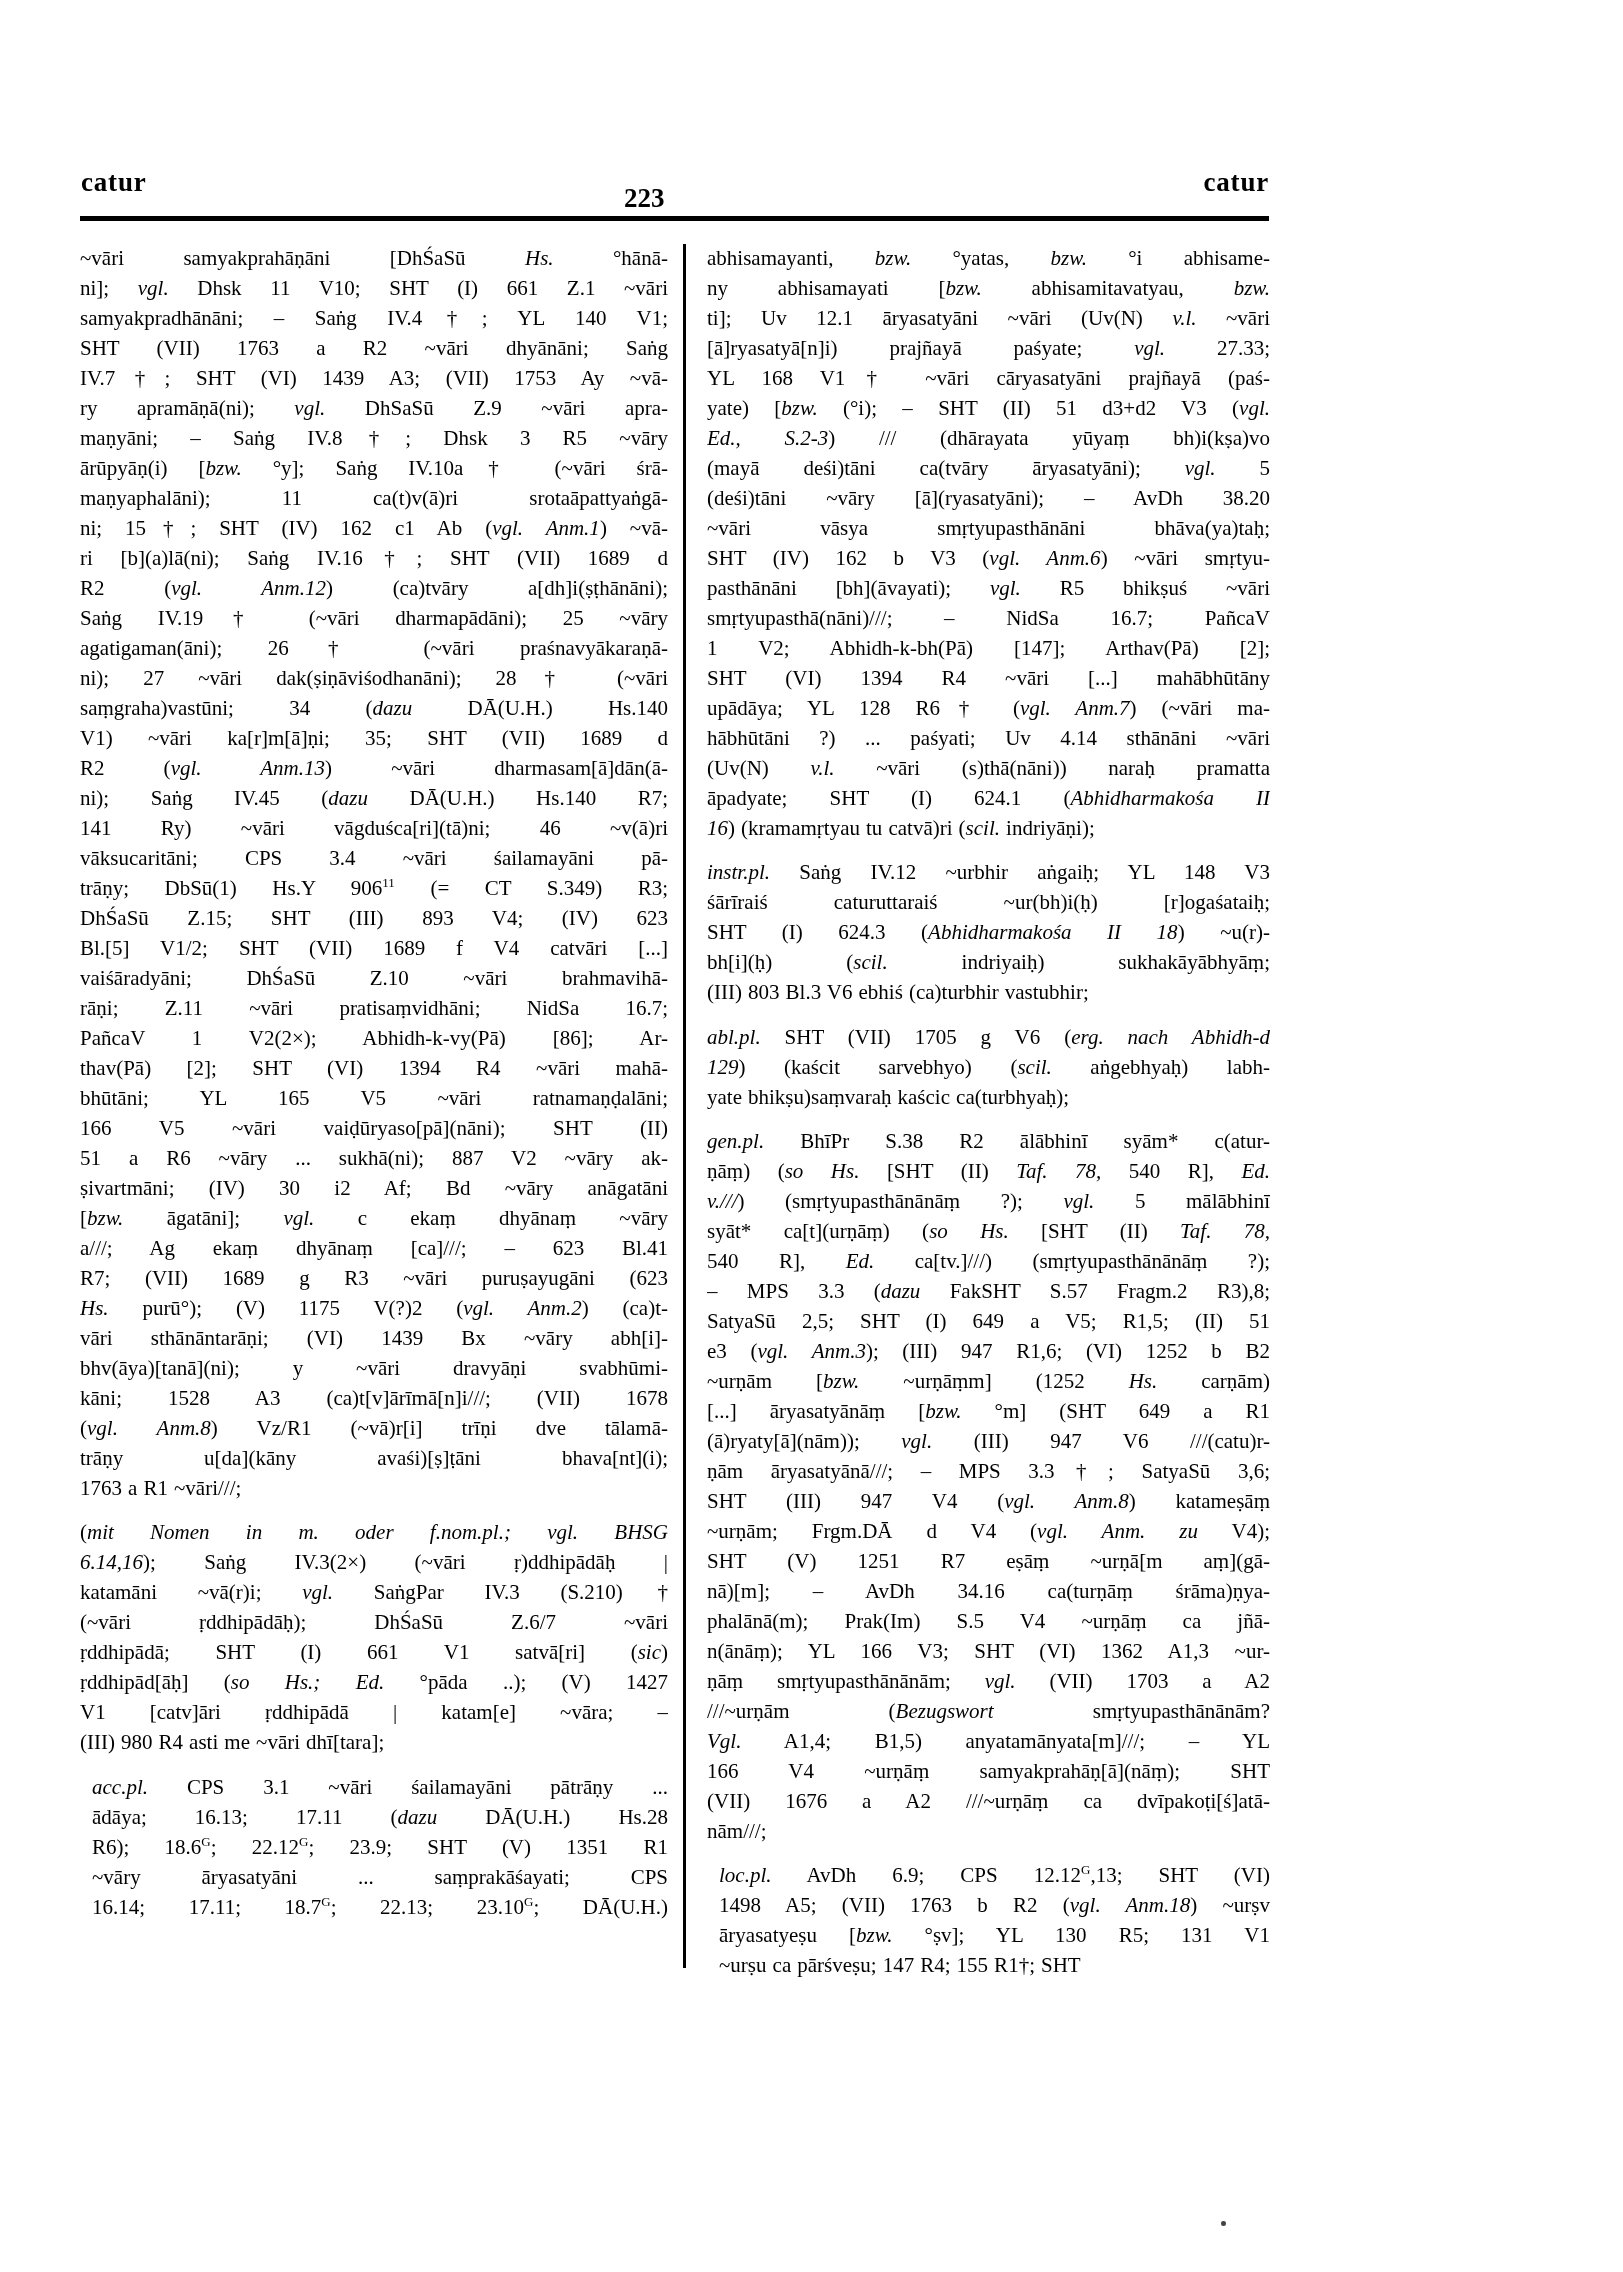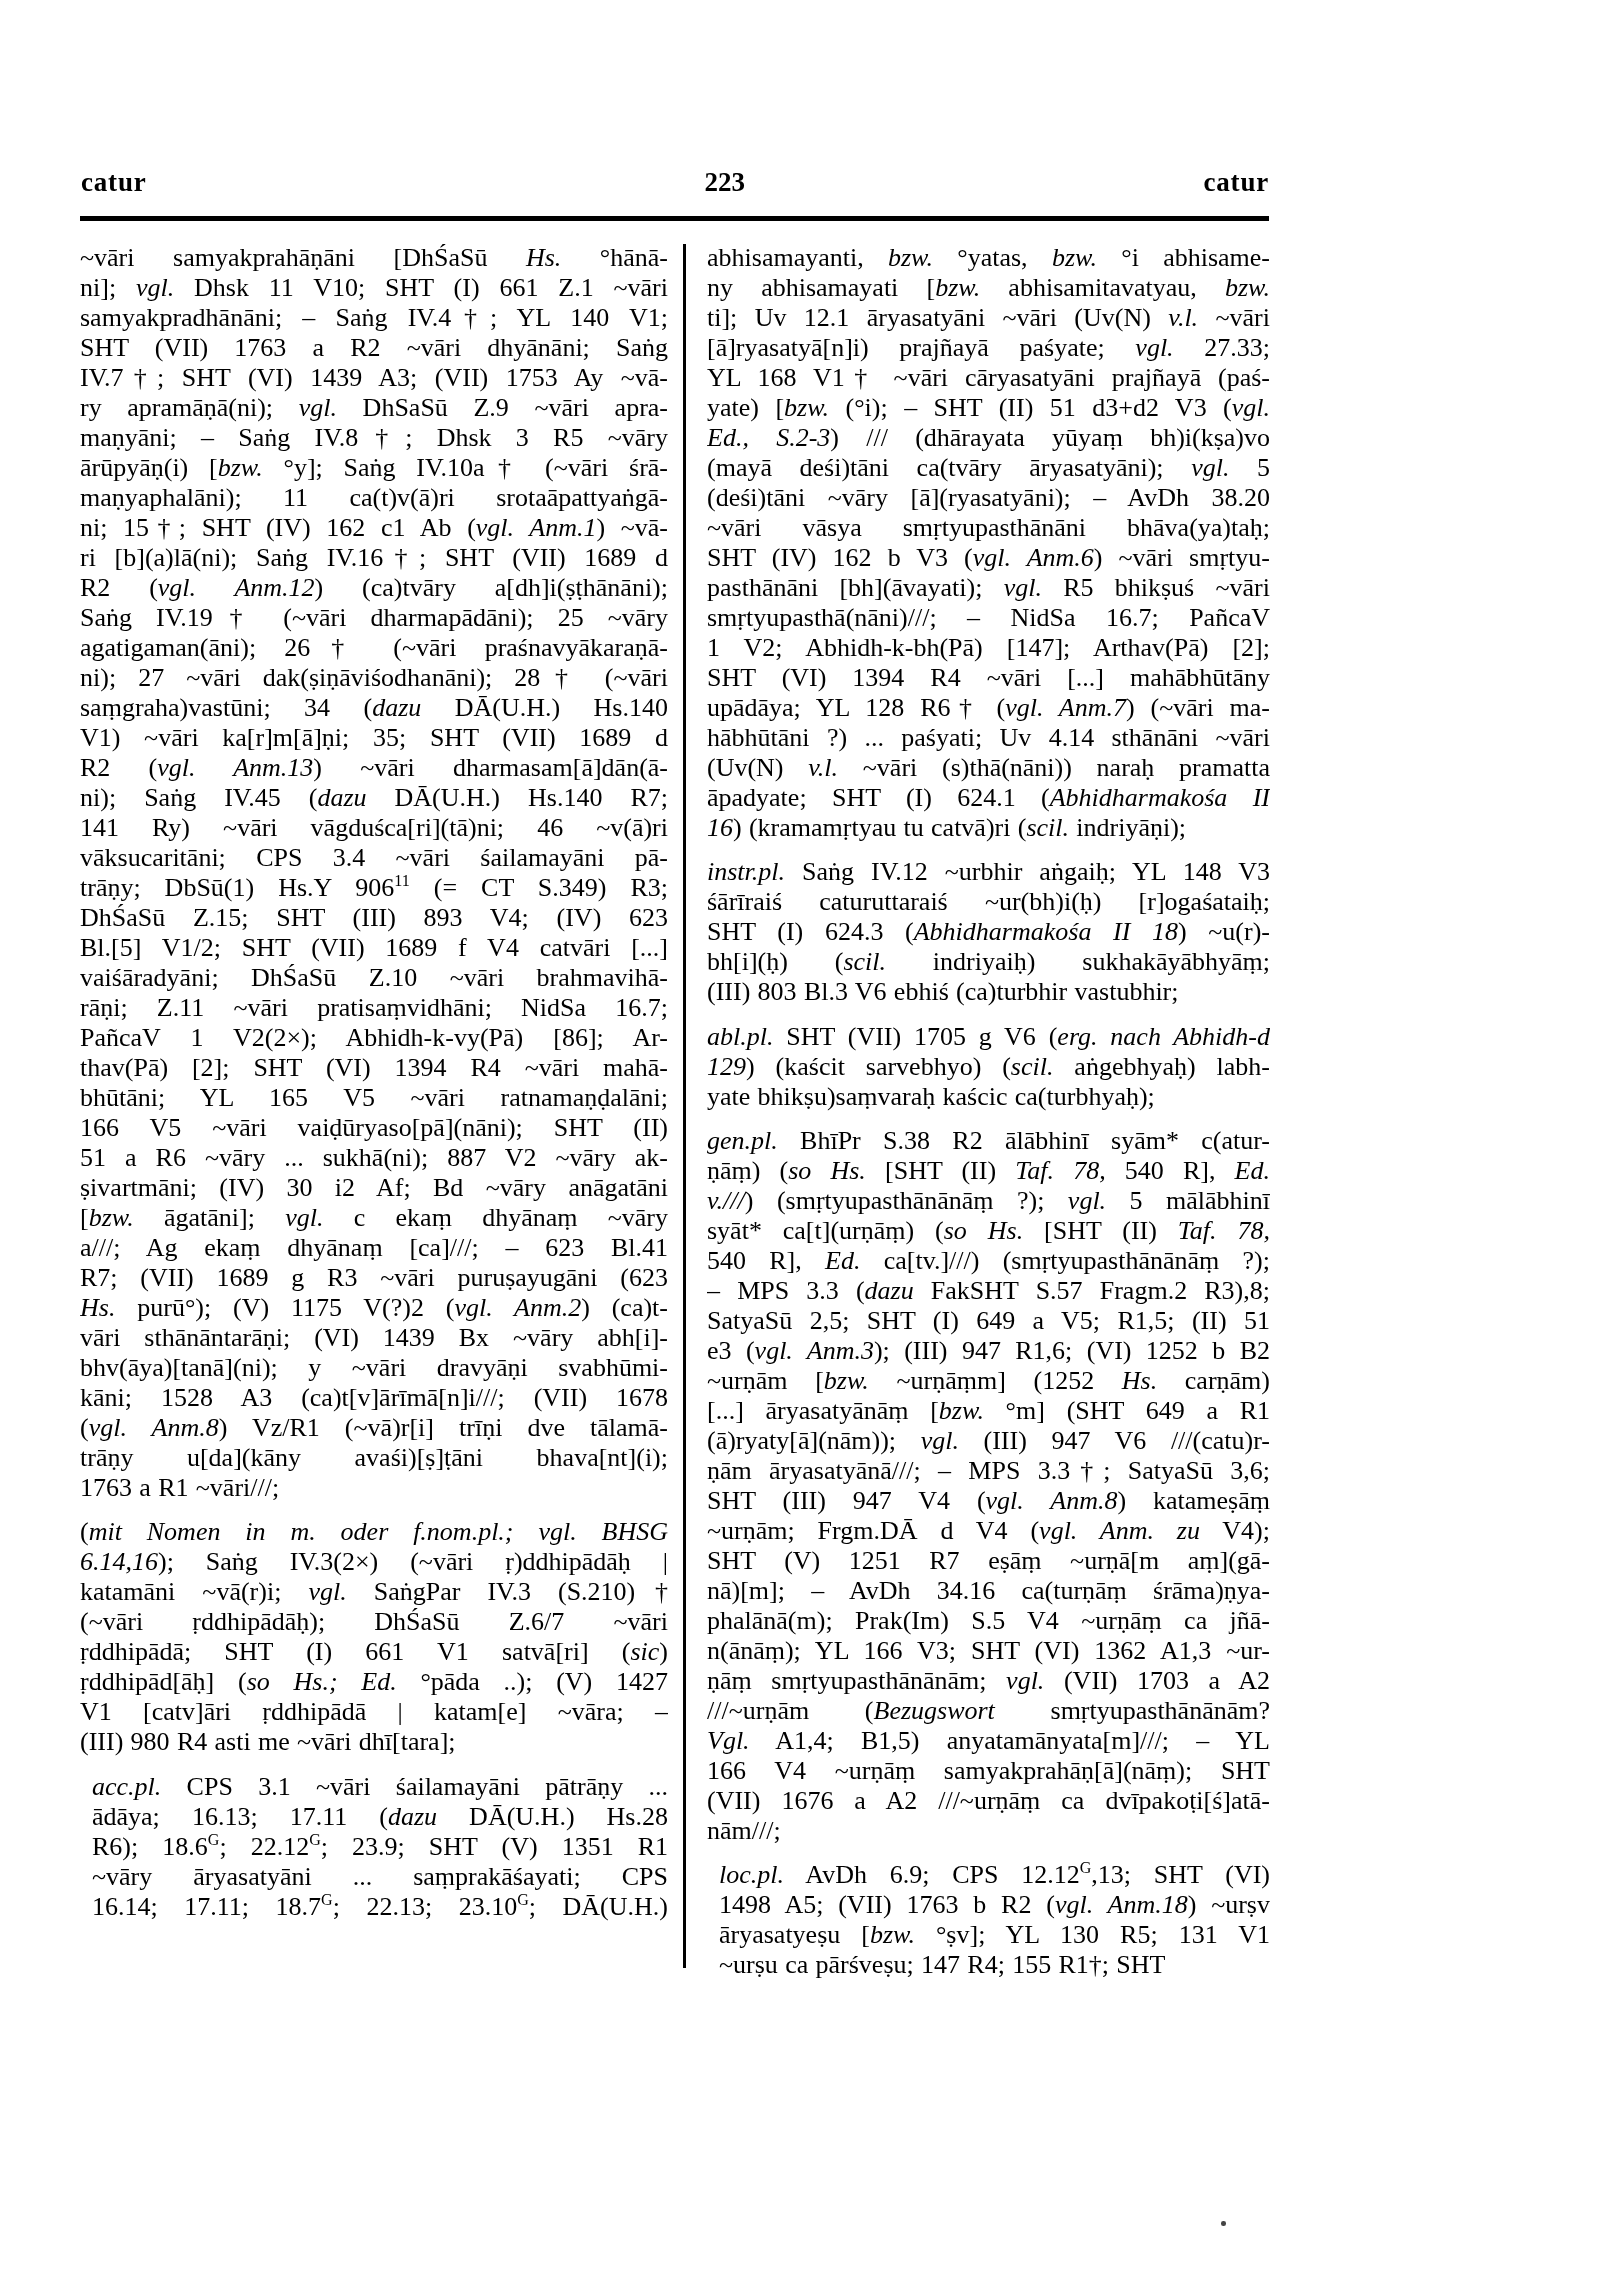--- a/index.html
+++ b/index.html
@@ -4,25 +4,25 @@
 <style>
   html,body{margin:0;padding:0;}
   body{
     width:1623px;height:2273px;position:relative;background:#ffffff;
     font-family:"Liberation Serif","DejaVu Serif",serif;color:#000;
     -webkit-font-smoothing:antialiased;
   }
   .page{position:absolute;left:16px;top:0;width:1623px;height:2254px;overflow:hidden;}
   .running-head{position:absolute;top:166px;height:33px;font-size:27px;line-height:33px;}
   .head-left{left:65px;font-weight:bold;letter-spacing:0.8px;}
-  .head-center{left:608px;width:121px;text-align:right;font-weight:bold;}
+  .head-center{left:608px;width:121px;text-align:left;font-weight:bold;margin-top:16px;}
   .head-right{left:1131px;width:122px;text-align:right;font-weight:bold;letter-spacing:0.8px;}
   .head-rule{position:absolute;left:64px;top:216px;width:1189px;height:4.5px;background:#000;}
   .col-divider{position:absolute;left:667px;top:244px;width:3px;height:1724px;background:#000;}
-  .col{position:absolute;top:243px;font-size:26px;line-height:30px;}
+  .col{position:absolute;top:243px;font-size:21px;line-height:30px;}
   .col-left{left:64px;width:588px;}
   .col-right{left:691px;width:563px;}
   .para{margin:0 0 14.3px 0;}
   .para:last-child{margin-bottom:0;margin-left:12px;}
   .line{
     height:30px;overflow:hidden;
     text-align:justify;text-align-last:justify;
     word-spacing:0.8px;
   }
   .line.last{text-align-last:left;}

